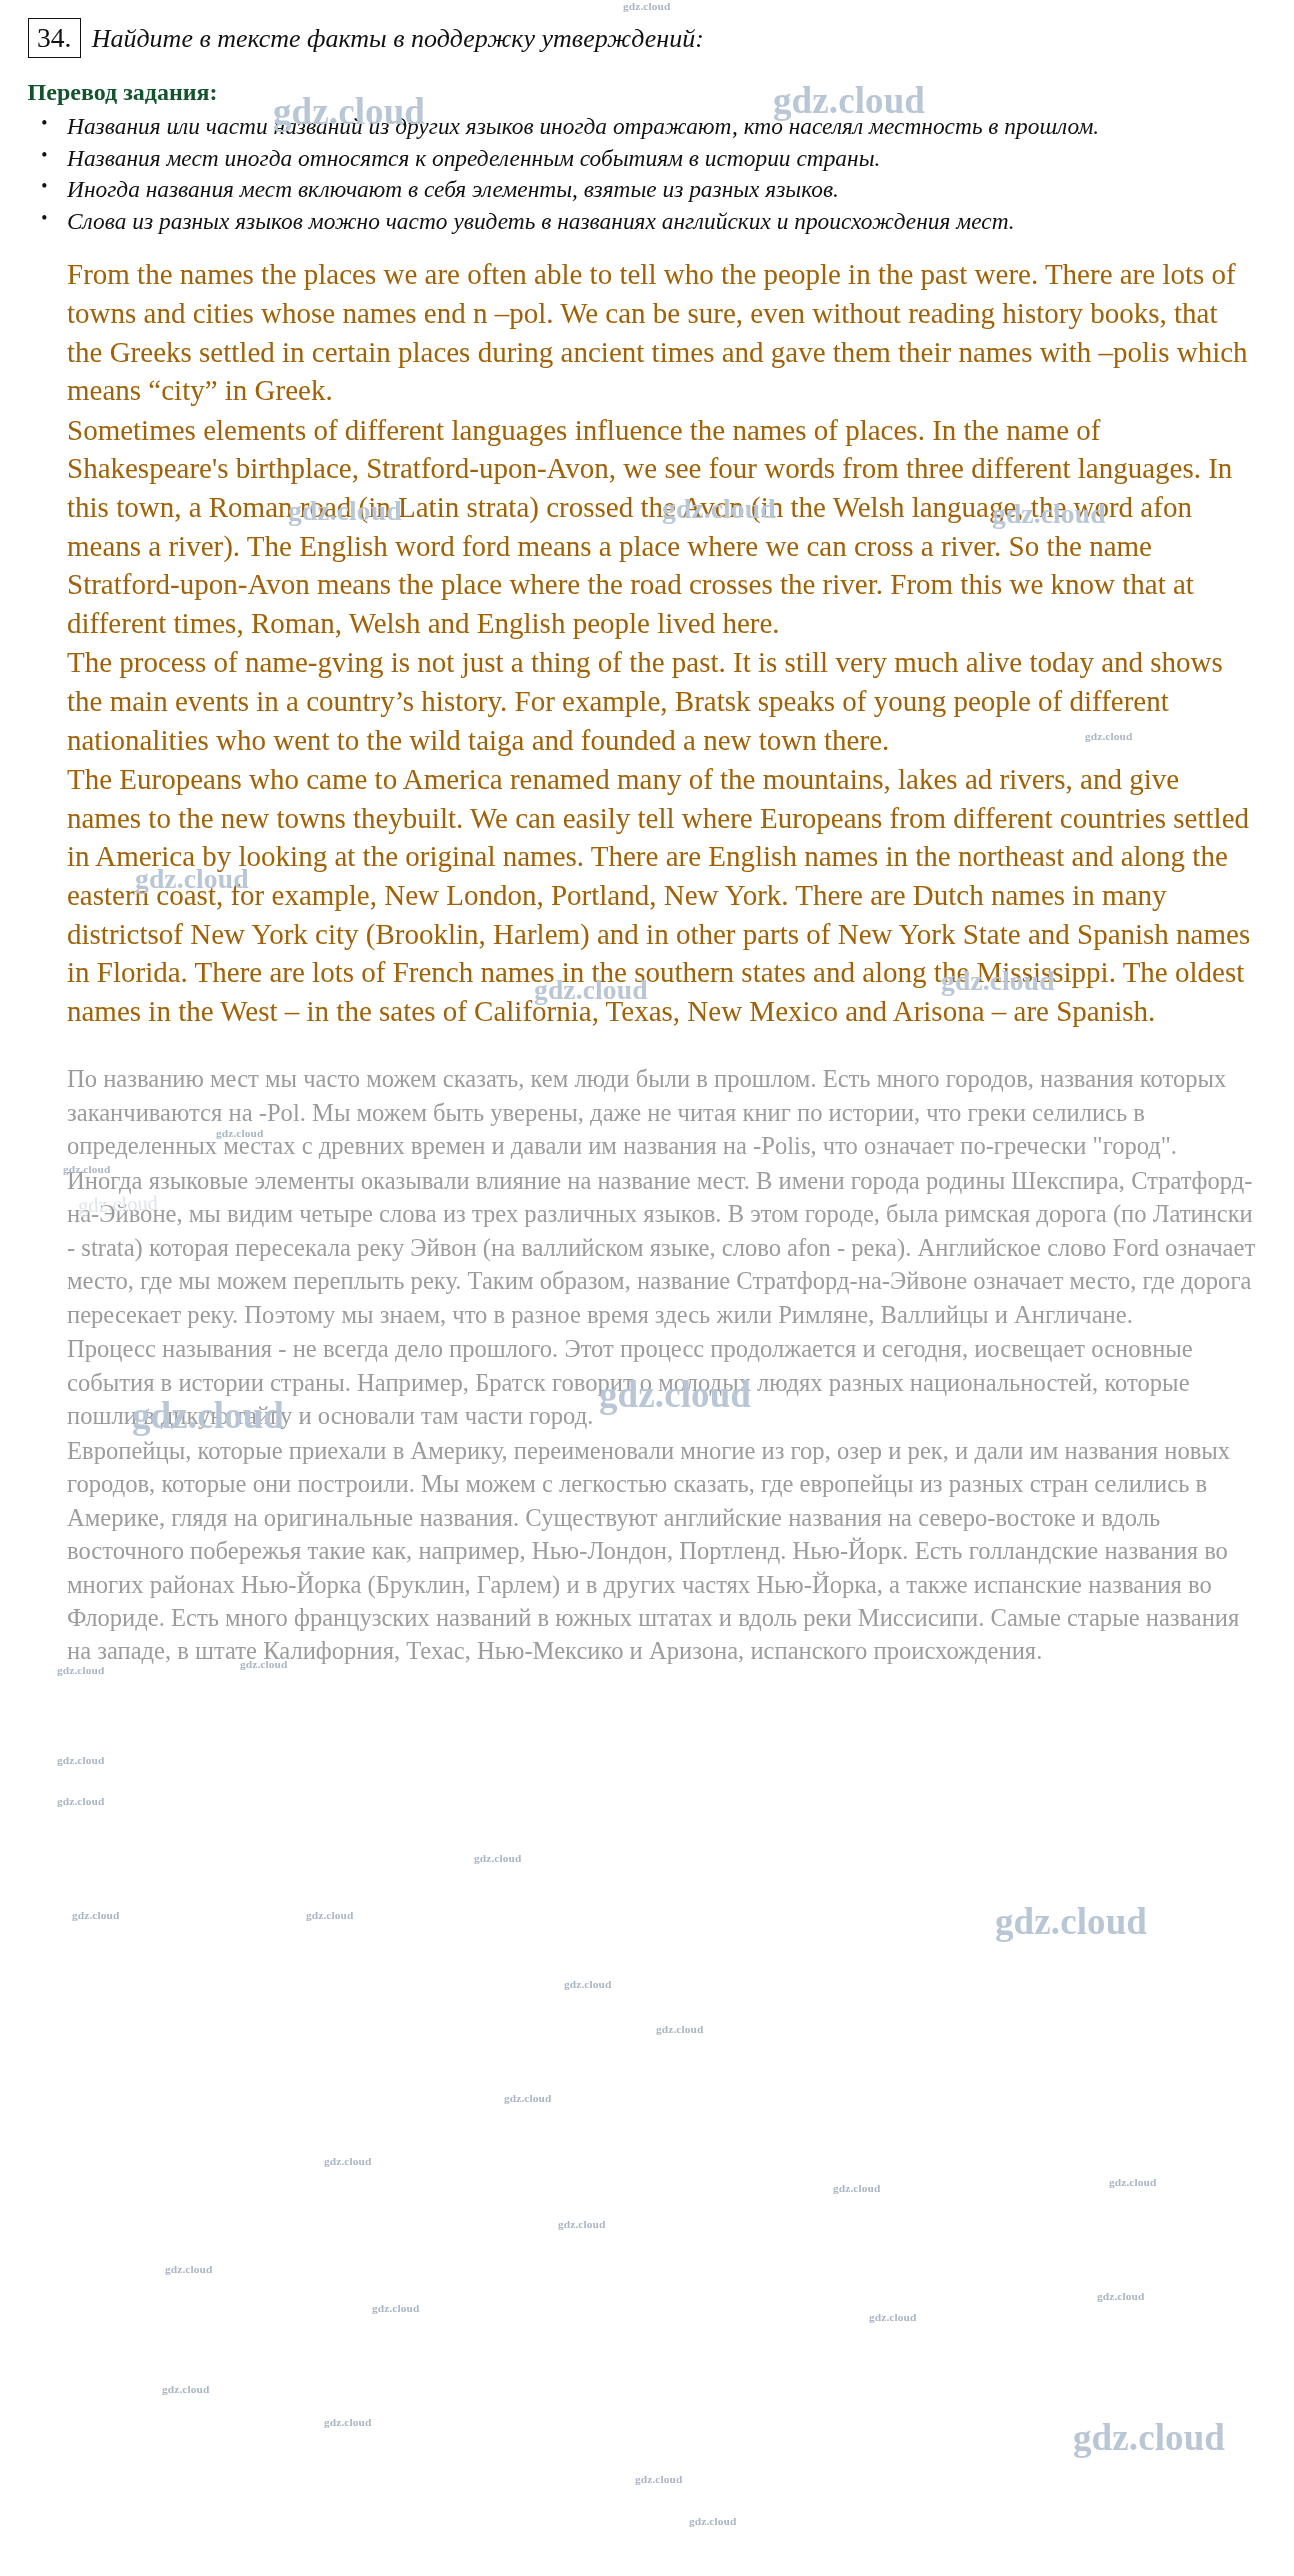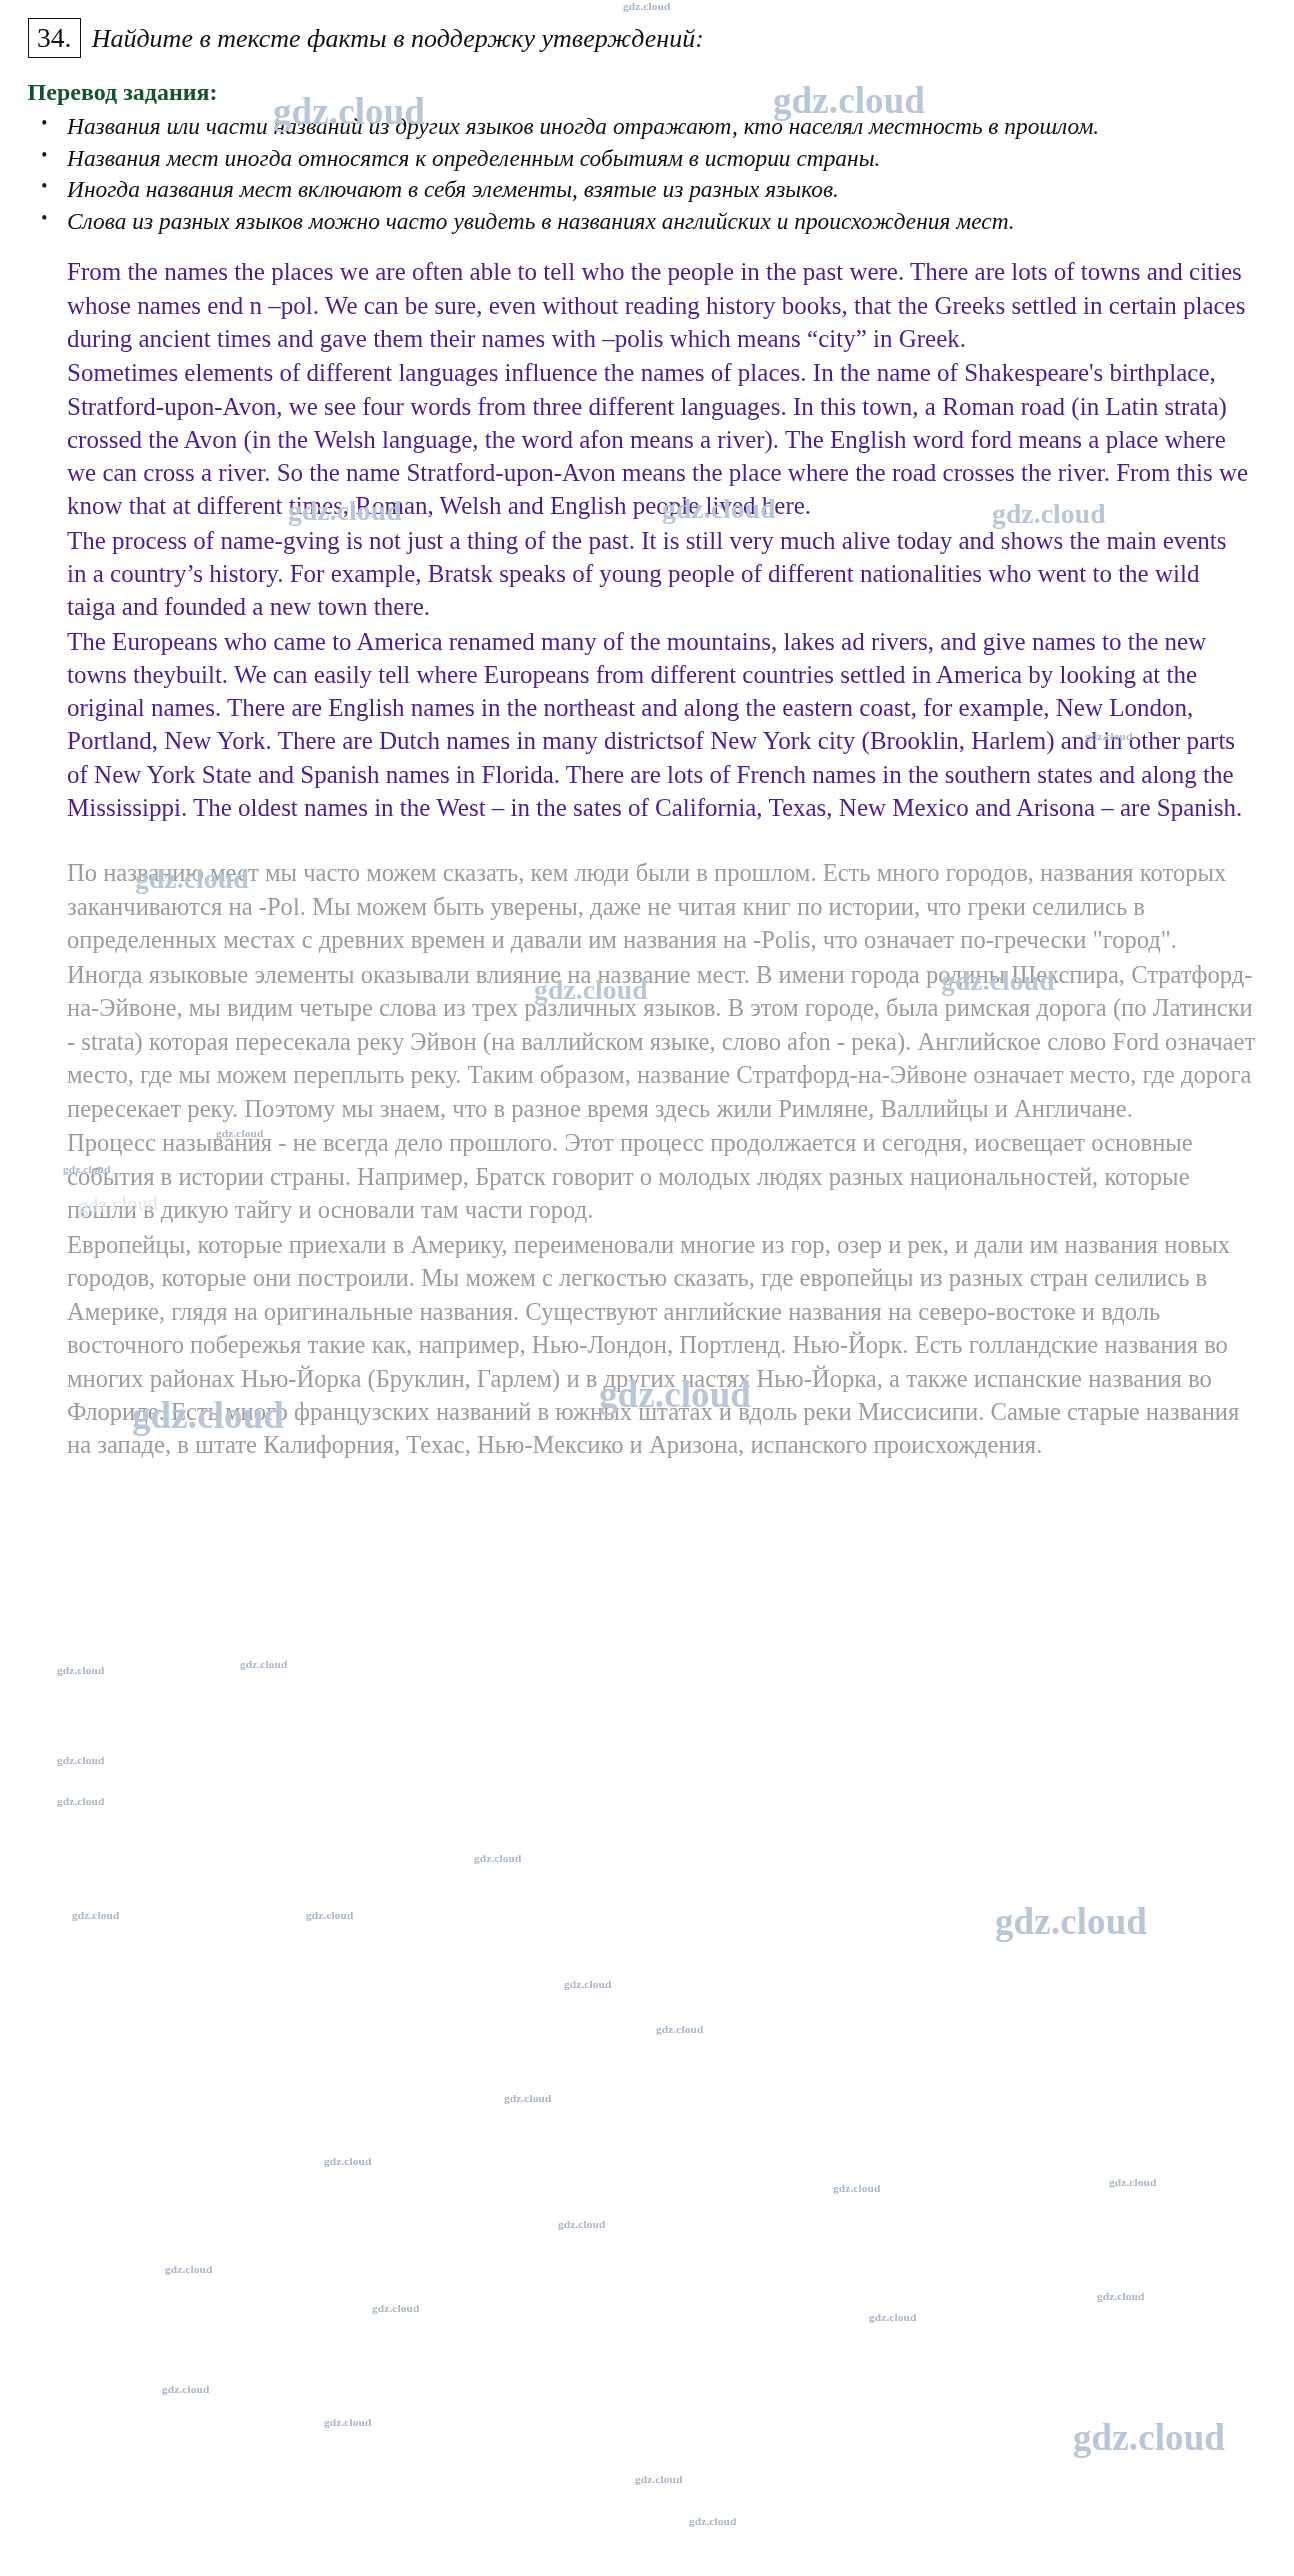--- a/index.html
+++ b/index.html
@@ -69,25 +69,25 @@
   ul.bullets li::before {
     content: "\2022";
     position: absolute;
     left: -26px;
     top: 0;
     font-size: 18px;
     color: #111;
   }
   
   .en-block {
-    font-size: 25px;
+    font-size: 29px;
     line-height: 1.33;
     padding: 8.4px 42px 0 67px;
     text-align: left;
-    color: #4c1d95;
+    color: #a16207;
   }
   .en-block p {
     margin: 0 0 1.2px 0;
   }
   
   .ru-block {
     font-size: 24.6px;
     line-height: 1.36;
     padding: 31px 38px 24px 67px;
     color: #9c9c9c;

